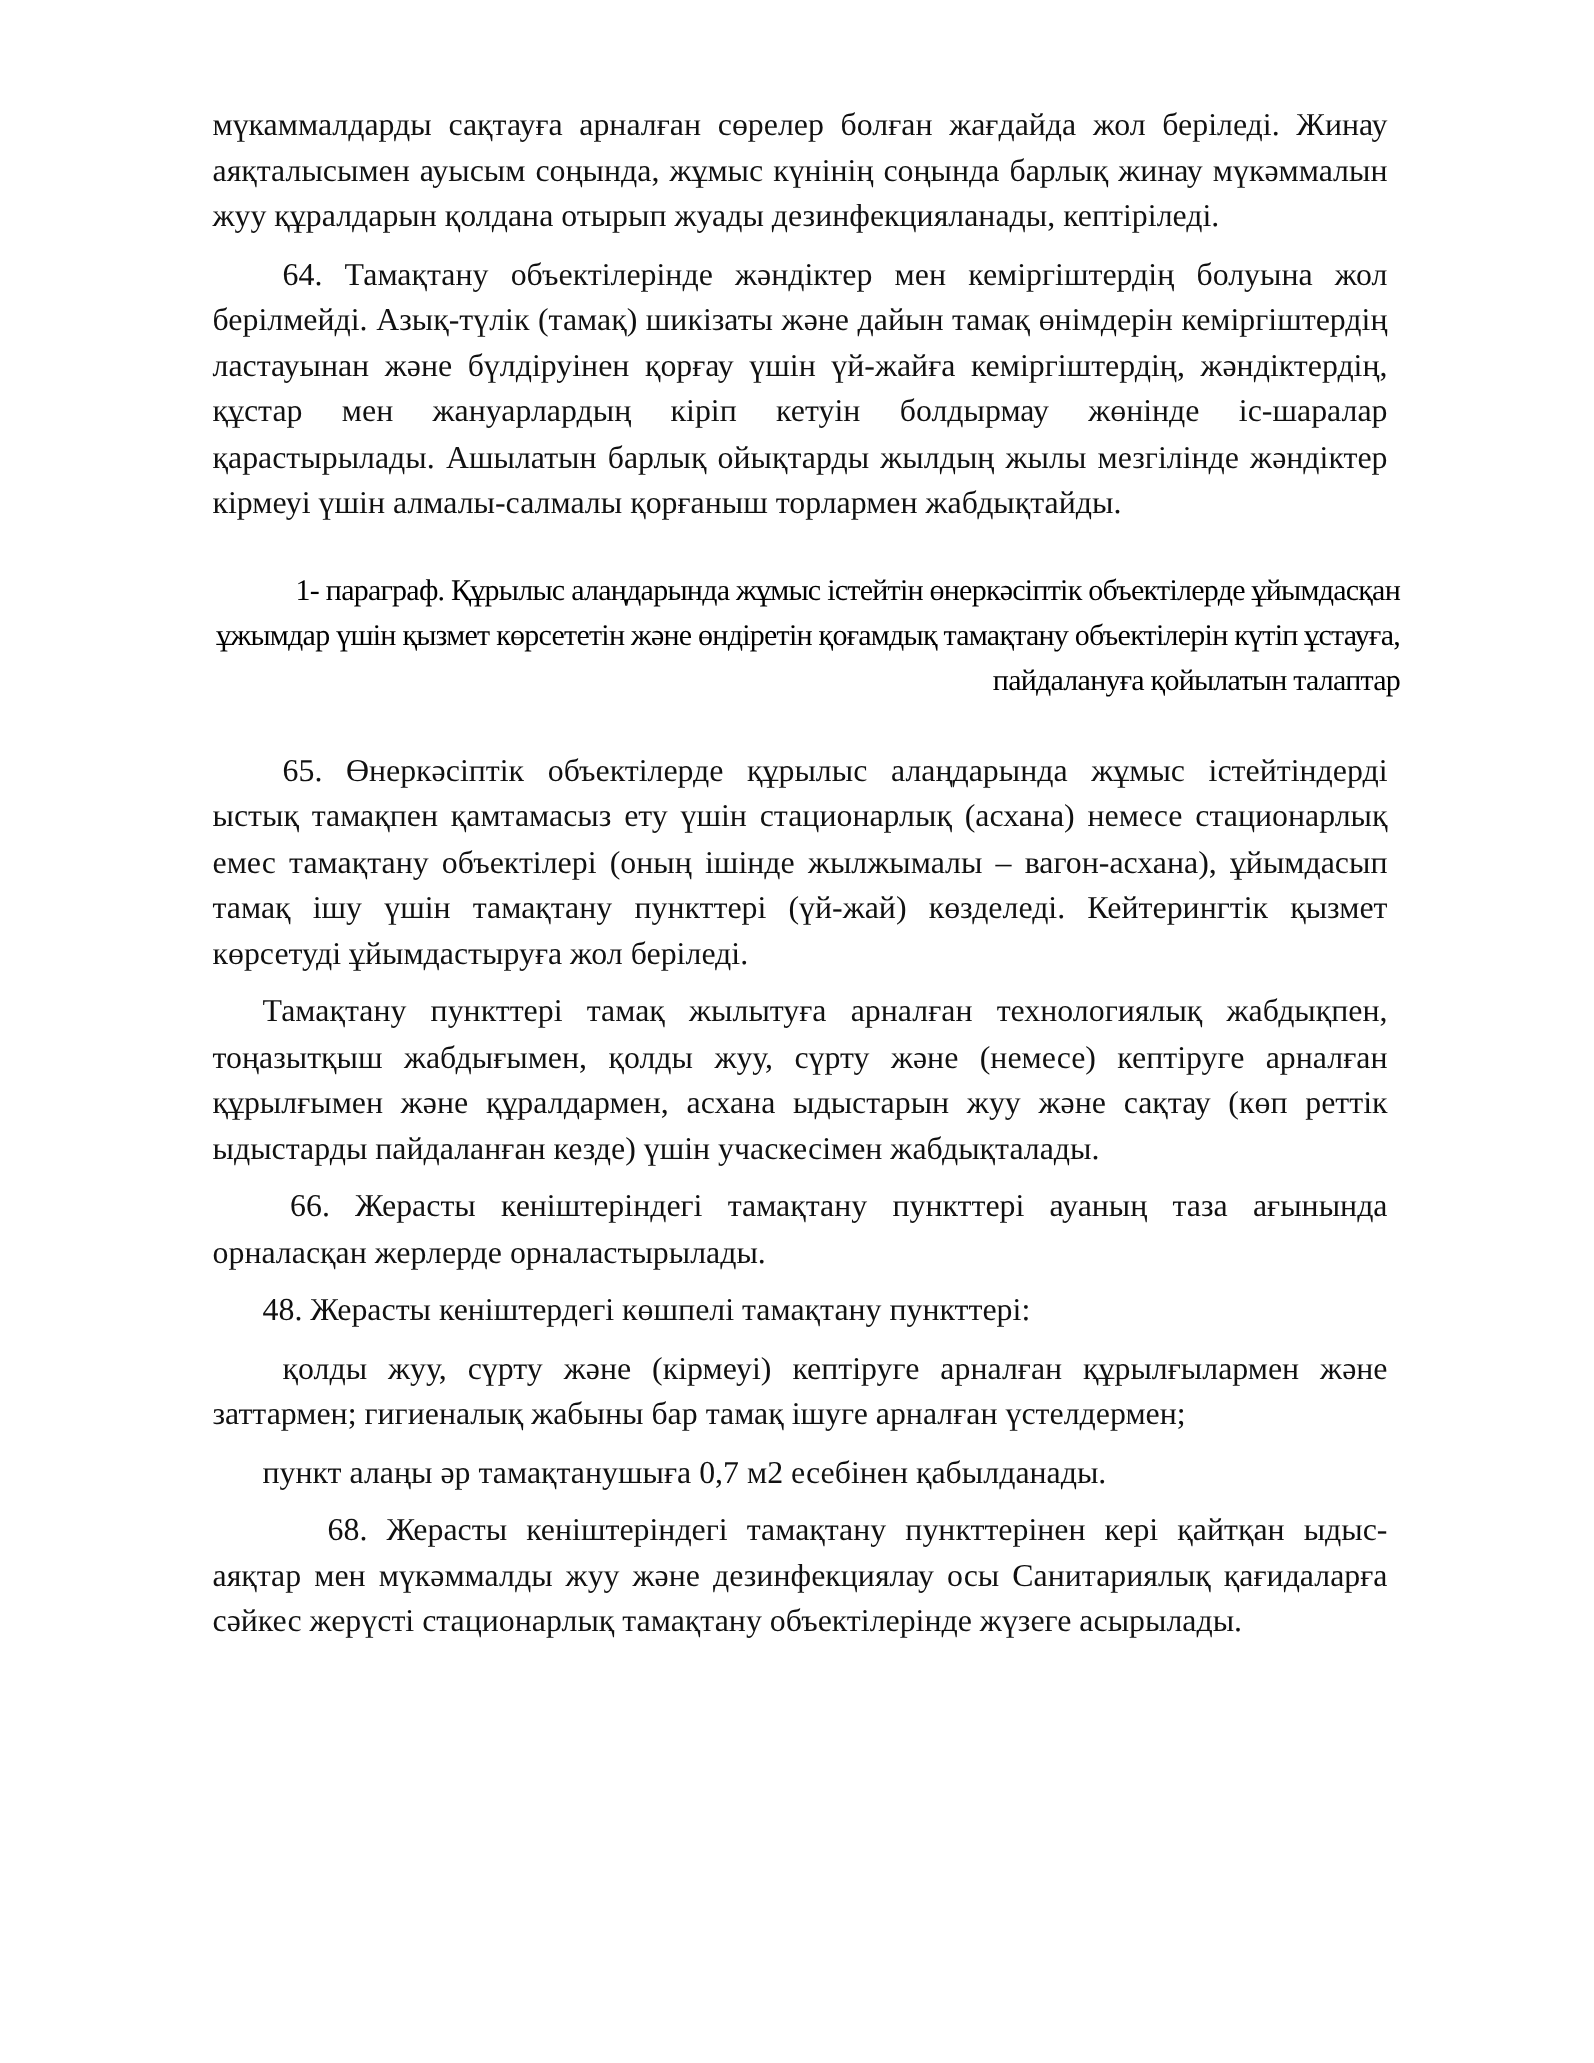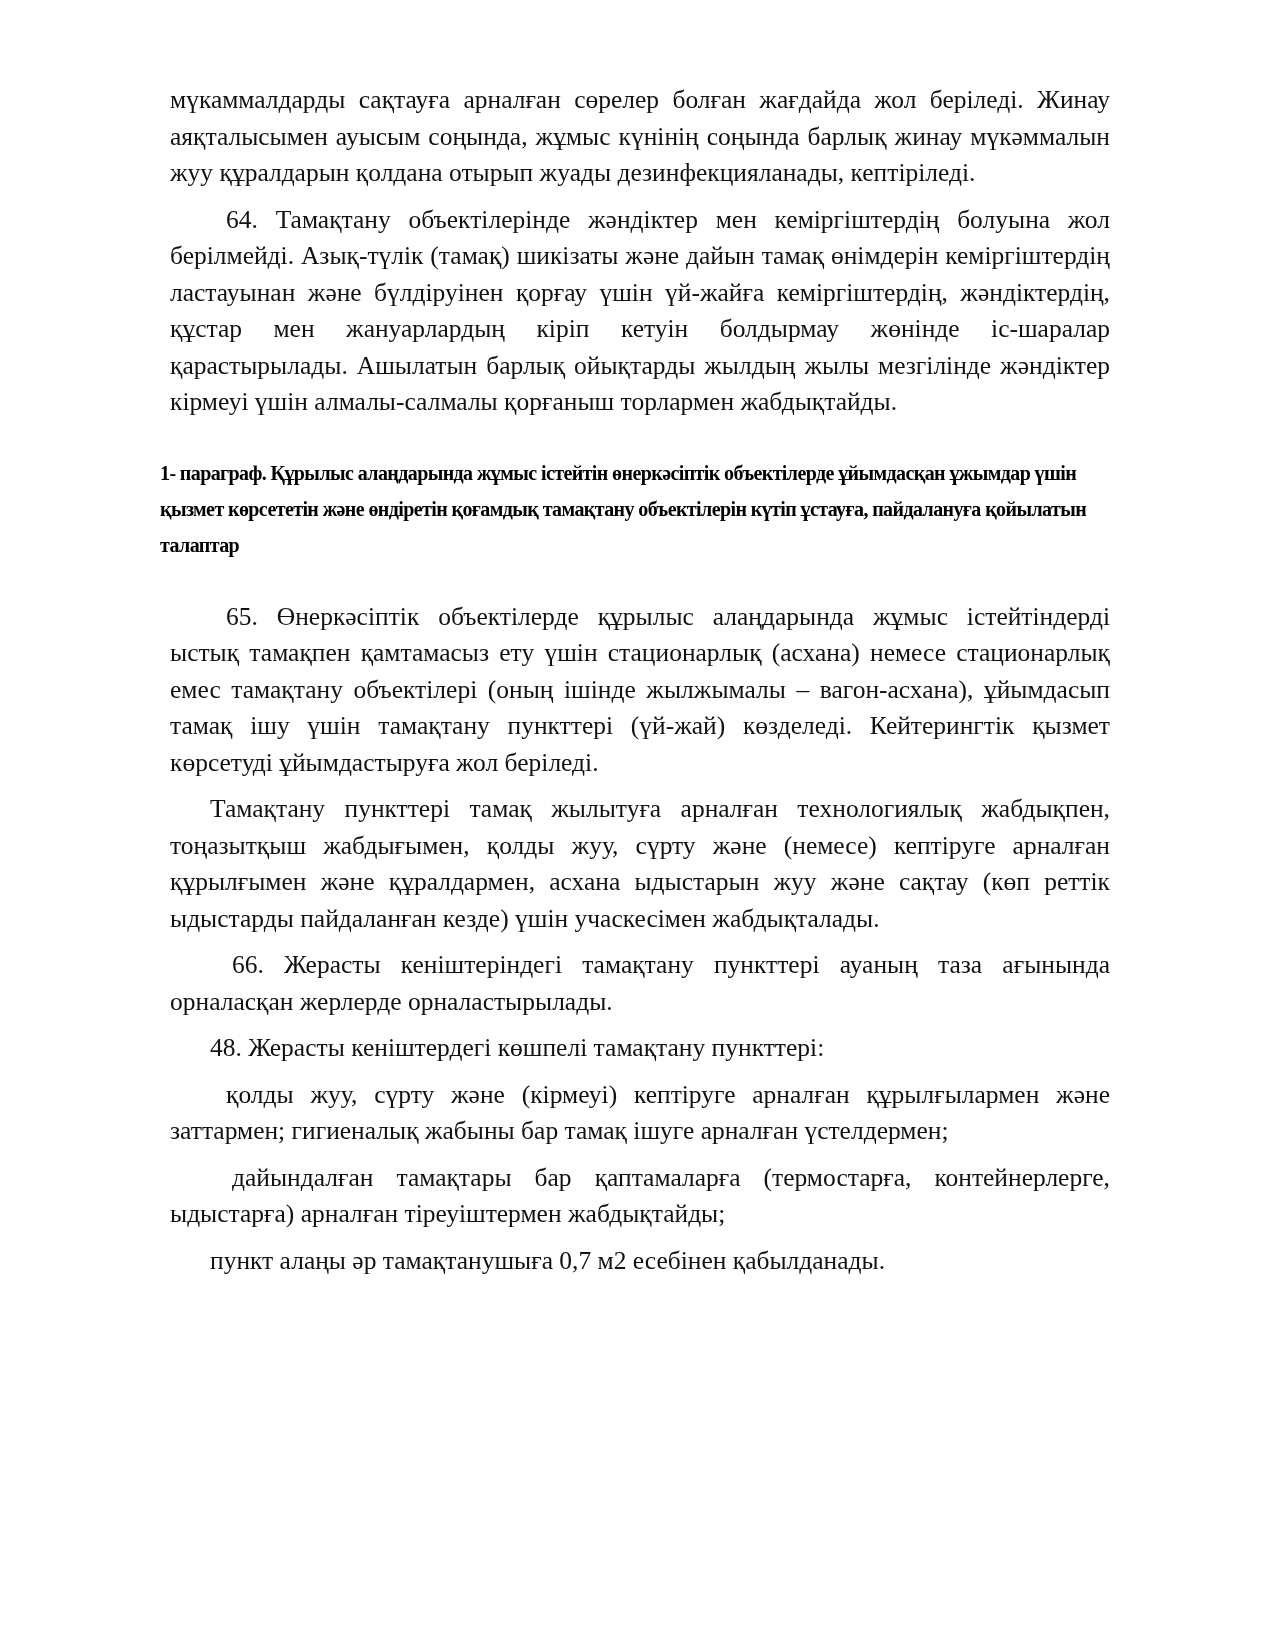--- a/index.html
+++ b/index.html
@@ -10,33 +10,33 @@
     line-height: 36.5px;
   }
   .p { margin: 10px; text-align: justify; text-align-last: left; }
   .ind1 { text-indent: 56px; }
   .ind2 { text-indent: 40px; }
   .ind4 { text-indent: 56px; }
   .ind5 { text-indent: 62px; }
   .ind6 { text-indent: 40px; }
   .ind7 { text-indent: 92px; }
   .heading {
-    margin: 34px 0 36px 0; font-weight: bold; font-size: 20px; line-height: 36px;
-    letter-spacing: -0.6px; color: #000; text-align: left;
+    margin: 34px 0 36px 0; font-weight: normal; font-size: 24px; line-height: 36px;
+    letter-spacing: -0.6px; color: #000; text-align: right;
   }
 </style>
 </head>
 <body>
 
 <div class="page">
   <p class="p">мүкаммалдарды сақтауға арналған сөрелер болған жағдайда жол беріледі. Жинау аяқталысымен ауысым соңында, жұмыс күнінің соңында барлық жинау мүкәммалын жуу құралдарын қолдана отырып жуады дезинфекцияланады, кептіріледі.</p>
   <p class="p ind4">64. Тамақтану объектілерінде жәндіктер мен кеміргіштердің болуына жол берілмейді. Азық-түлік (тамақ) шикізаты және дайын тамақ өнімдерін кеміргіштердің ластауынан және бүлдіруінен қорғау үшін үй-жайға кеміргіштердің, жәндіктердің, құстар мен жануарлардың кіріп кетуін болдырмау жөнінде іс-шаралар қарастырылады. Ашылатын барлық ойықтарды жылдың жылы мезгілінде жәндіктер кірмеуі үшін алмалы-салмалы қорғаныш торлармен жабдықтайды.</p>
 
   <p class="heading">1- параграф. Құрылыс алаңдарында жұмыс істейтін өнеркәсіптік объектілерде ұйымдасқан ұжымдар үшін қызмет көрсететін және өндіретін қоғамдық тамақтану объектілерін күтіп ұстауға, пайдалануға қойылатын талаптар</p>
 
   <p class="p ind4">65. Өнеркәсіптік объектілерде құрылыс алаңдарында жұмыс істейтіндерді ыстық тамақпен қамтамасыз ету үшін стационарлық (асхана) немесе стационарлық емес тамақтану объектілері (оның ішінде жылжымалы – вагон-асхана), ұйымдасып тамақ ішу үшін тамақтану пункттері (үй-жай) көзделеді. Кейтерингтік қызмет көрсетуді ұйымдастыруға жол беріледі.</p>
   <p class="p ind6">Тамақтану пункттері тамақ жылытуға арналған технологиялық жабдықпен, тоңазытқыш жабдығымен, қолды жуу, сүрту және (немесе) кептіруге арналған құрылғымен және құралдармен, асхана ыдыстарын жуу және сақтау (көп реттік ыдыстарды пайдаланған кезде) үшін учаскесімен жабдықталады.</p>
   <p class="p ind5">66. Жерасты кеніштеріндегі тамақтану пункттері ауаның таза ағынында орналасқан жерлерде орналастырылады.</p>
   <p class="p ind2">48. Жерасты кеніштердегі көшпелі тамақтану пункттері:</p>
   <p class="p ind4">қолды жуу, сүрту және (кірмеуі) кептіруге арналған құрылғылармен және заттармен; гигиеналық жабыны бар тамақ ішуге арналған үстелдермен;</p>
-  <p class="p ind5">дайындалған тамақтары бар қаптамаларға (термостарға, контейнерлерге, ыдыстарға) арналған тіреуіштермен жабдықтайды;</p>
   <p class="p ind2">пункт алаңы әр тамақтанушыға 0,7 м2 есебінен қабылданады.</p>
+  <p class="p ind7">68. Жерасты кеніштеріндегі тамақтану пункттерінен кері қайтқан ыдыс-аяқтар мен мүкәммалды жуу және дезинфекциялау осы Санитариялық қағидаларға сәйкес жерүсті стационарлық тамақтану объектілерінде жүзеге асырылады.</p>
 </div>
 
 </body></html>

